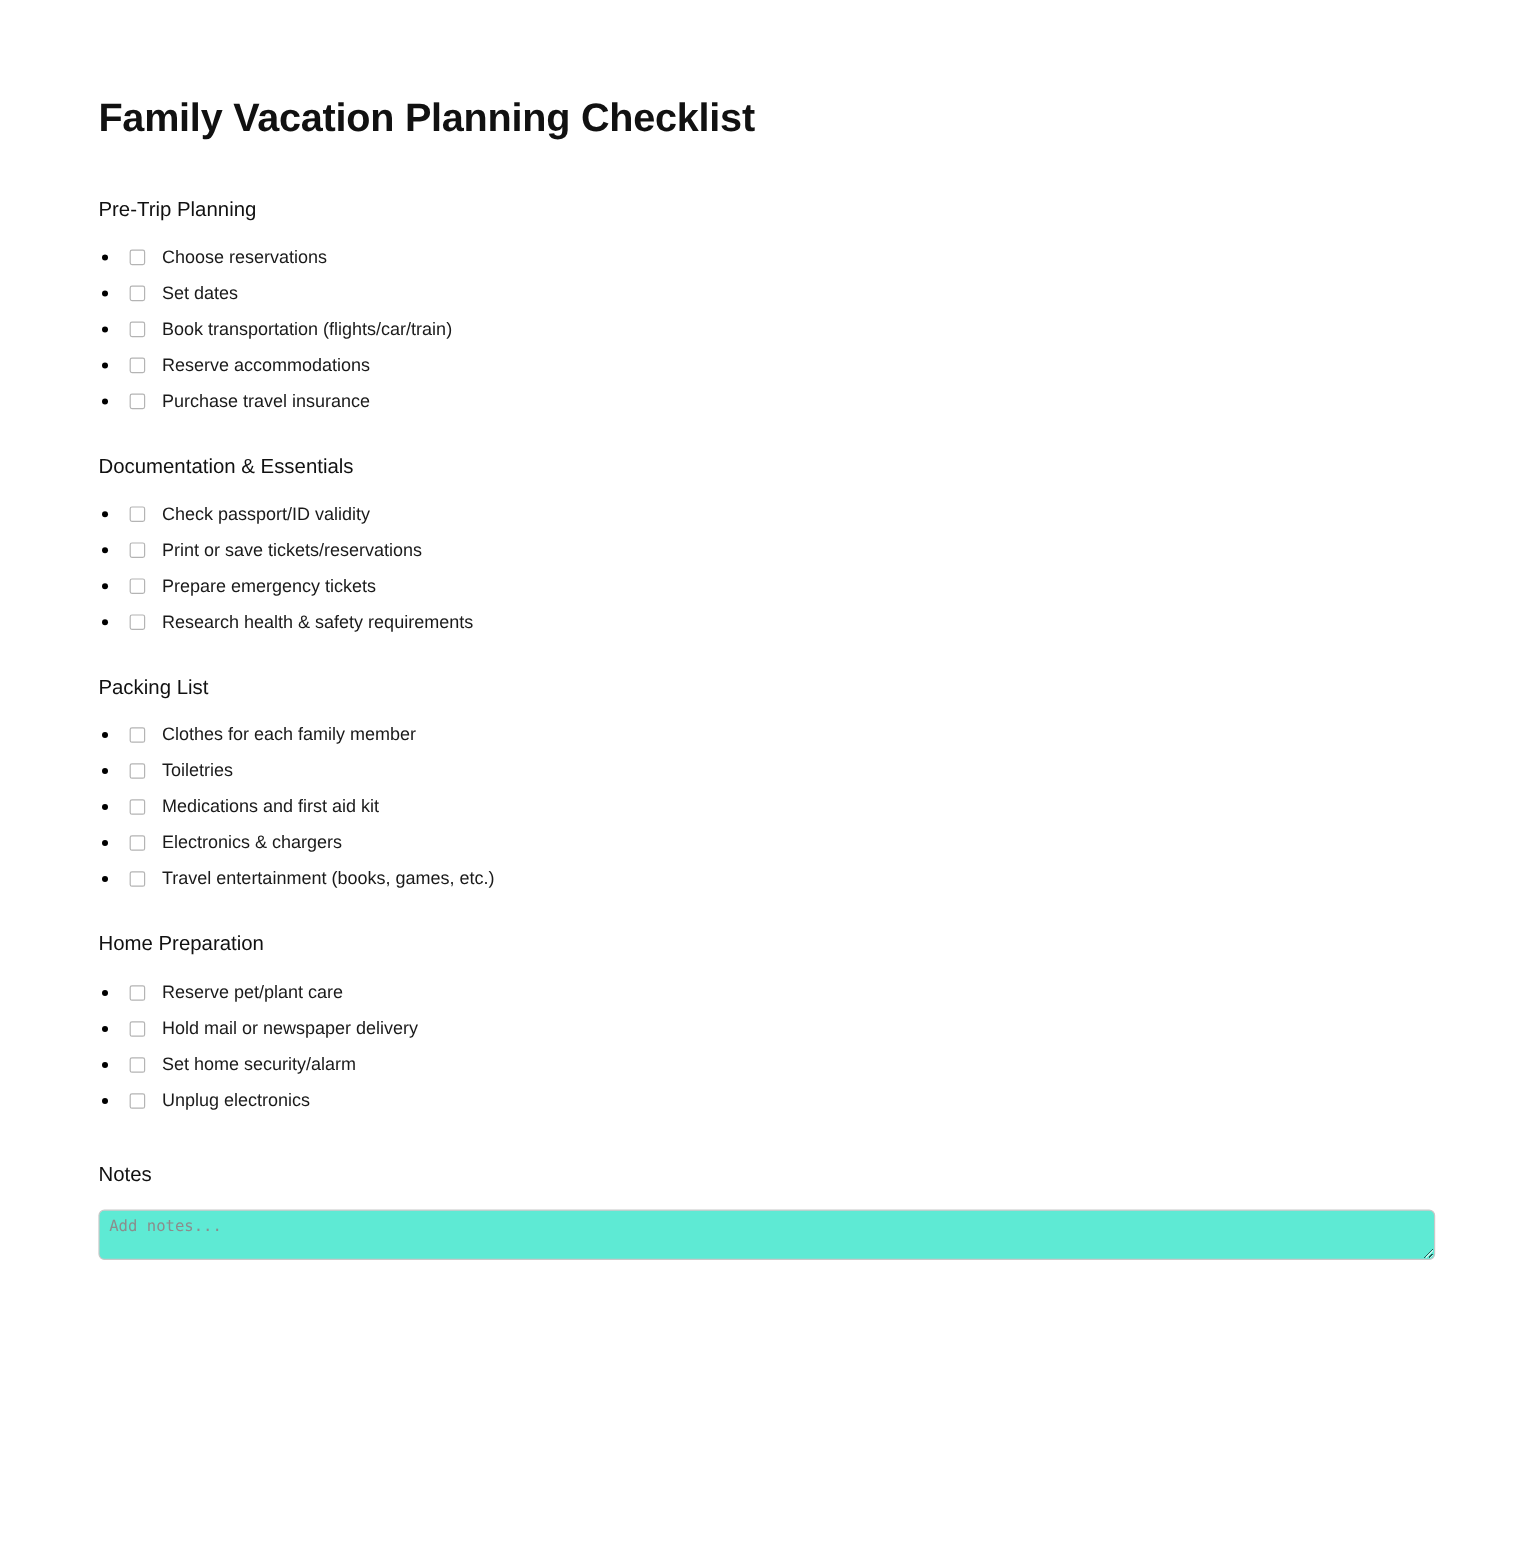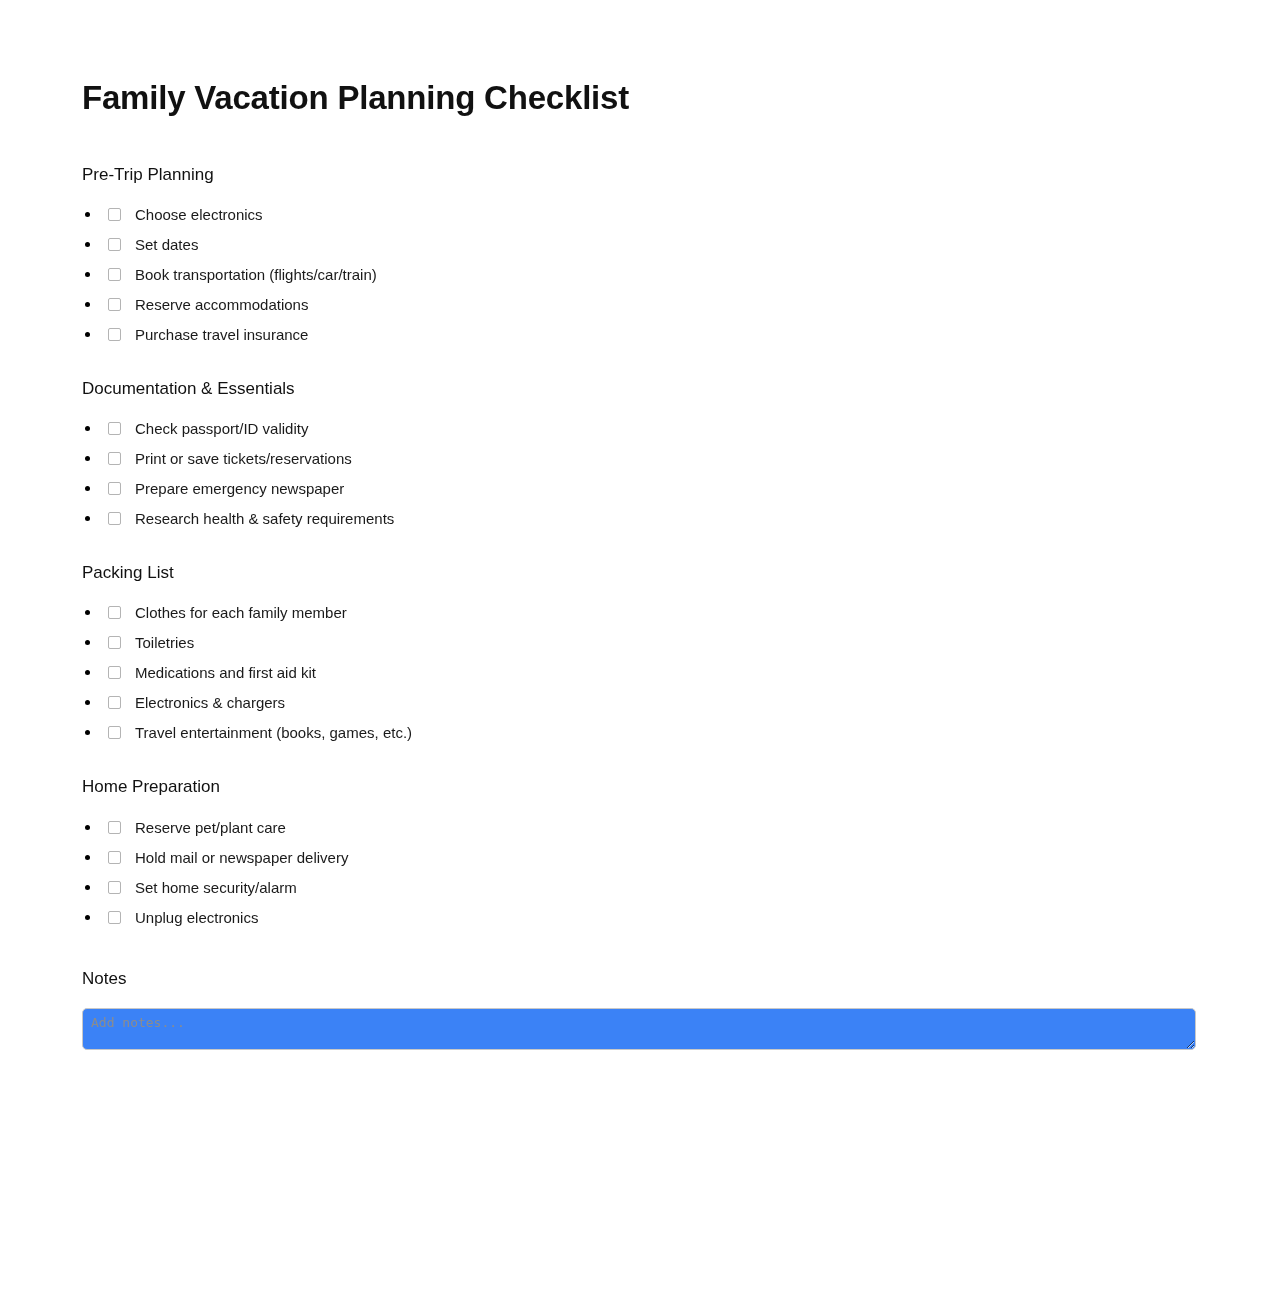--- a/index.html
+++ b/index.html
@@ -112,21 +112,21 @@
     margin: 0 0 19px 0;
   }
 
   .notes-area {
     display: block;
     width: 1114px;
     height: 42px;
     box-sizing: border-box;
     border: 1px solid #c8c8c8;
     border-radius: 5px;
-    background: #3b82f6;
+    background: #5eead4;
     padding: 6px 8px;
     font-family: "DejaVu Sans Mono", monospace;
     font-size: 13px;
     line-height: 16px;
     color: #1a1a1a;
     resize: both;
     outline: none;
     overflow: hidden;
   }
   .notes-area::placeholder {
@@ -141,21 +141,21 @@
 
   <h1 class="doc-title">Family Vacation Planning Checklist</h1>
 
   <div id="sections-root">
       <div class="section">
         <h2 class="section-heading">Pre-Trip Planning</h2>
         <ul class="check-list">
           <li>
             <span class="bullet"></span>
             <input type="checkbox" class="cbox" style="">
-            <span class="item-label">Choose electronics</span>
+            <span class="item-label">Choose reservations</span>
           </li>
           <li>
             <span class="bullet"></span>
             <input type="checkbox" class="cbox" style="">
             <span class="item-label">Set dates</span>
           </li>
           <li>
             <span class="bullet"></span>
             <input type="checkbox" class="cbox" style="">
             <span class="item-label">Book transportation (flights/car/train)</span>
@@ -181,21 +181,21 @@
             <span class="item-label">Check passport/ID validity</span>
           </li>
           <li>
             <span class="bullet"></span>
             <input type="checkbox" class="cbox" style="">
             <span class="item-label">Print or save tickets/reservations</span>
           </li>
           <li>
             <span class="bullet"></span>
             <input type="checkbox" class="cbox" style="">
-            <span class="item-label">Prepare emergency newspaper</span>
+            <span class="item-label">Prepare emergency tickets</span>
           </li>
           <li>
             <span class="bullet"></span>
             <input type="checkbox" class="cbox" style="">
             <span class="item-label">Research health &amp; safety requirements</span>
           </li>
         </ul>
       </div>
       <div class="section">
         <h2 class="section-heading">Packing List</h2>

